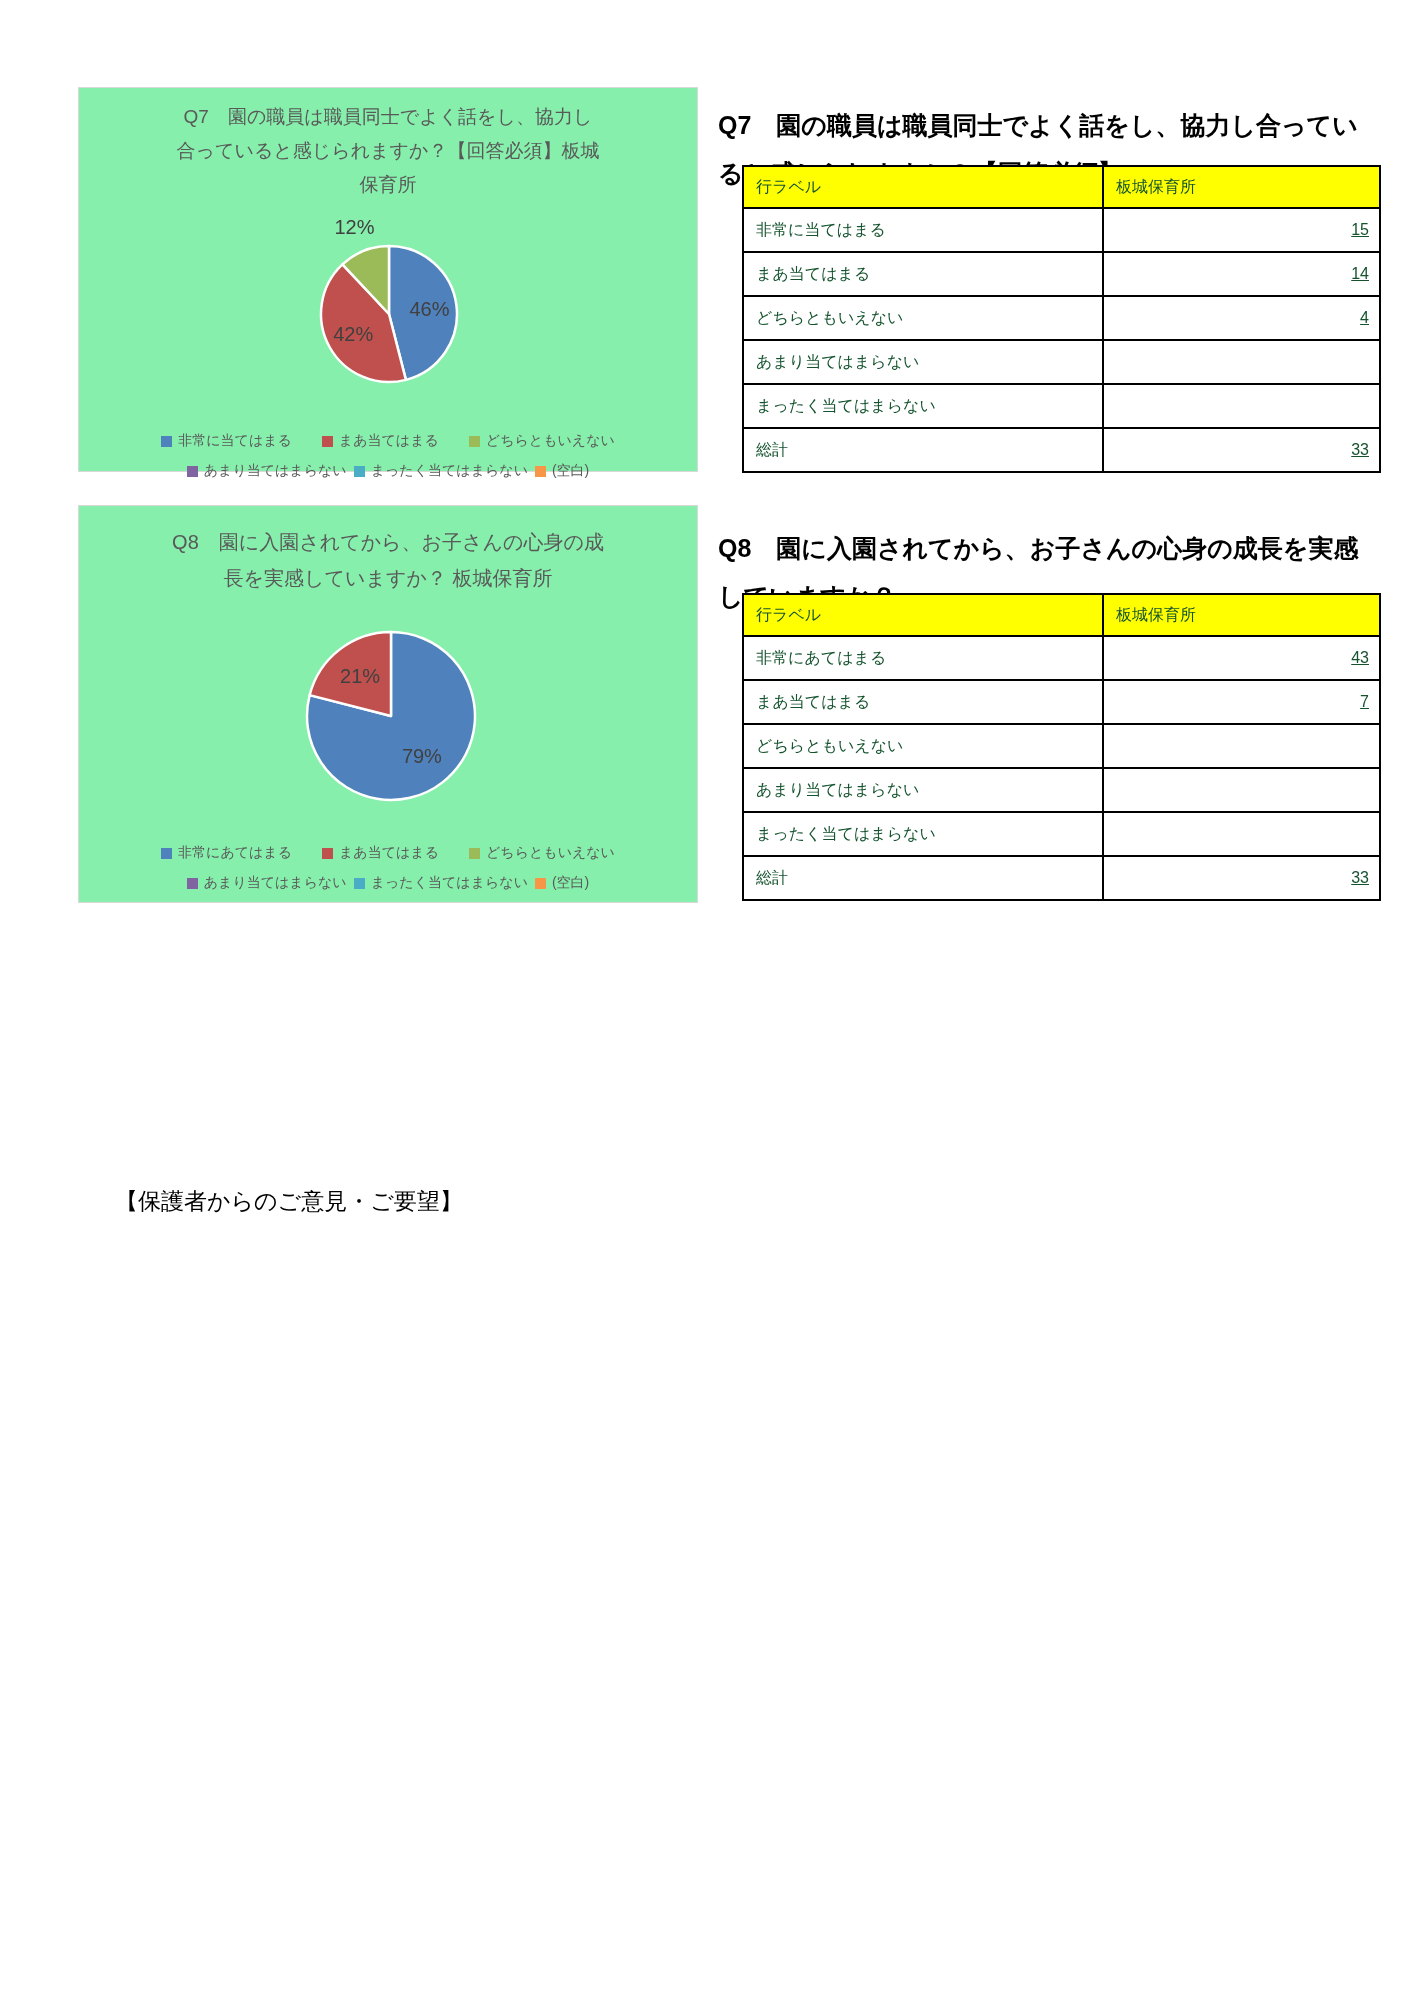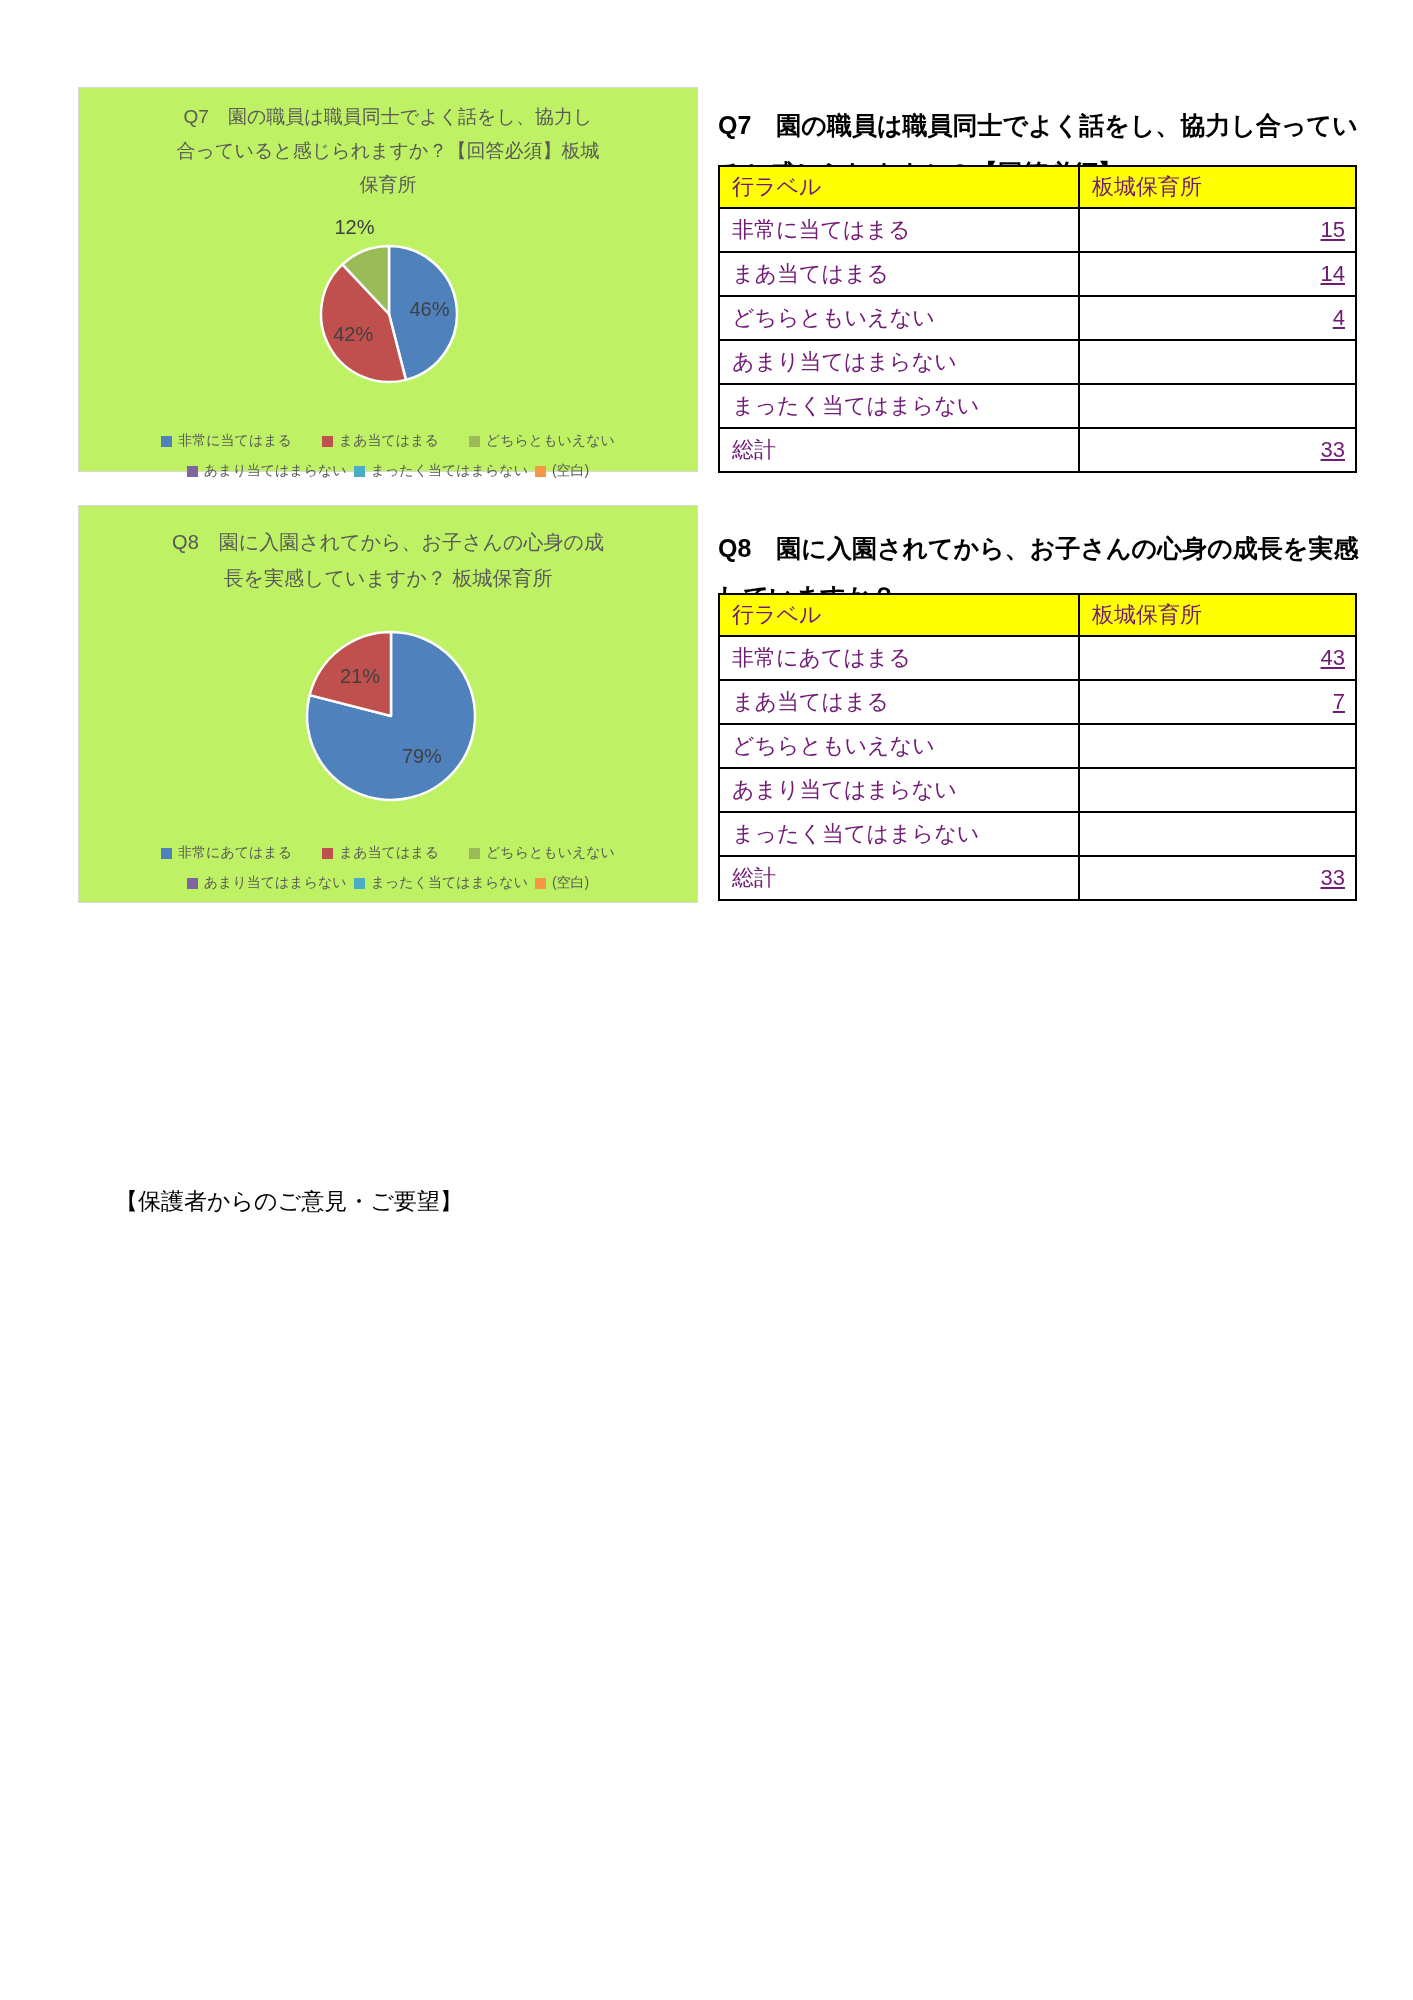--- a/index.html
+++ b/index.html
@@ -4,21 +4,21 @@
 <style>
   html,body { margin:0; padding:0; background:#ffffff; }
   .page {
     position:relative; width:1413px; height:2000px; background:#ffffff;
     font-family:"Liberation Sans", sans-serif; overflow:hidden;
   }
 
   
   .chart-box {
     position:absolute; left:78px; width:620px; box-sizing:border-box;
-    background:#bef264; border:1px solid #d9d9d9; text-align:center;
+    background:#86efac; border:1px solid #d9d9d9; text-align:center;
   }
   #chart-0 { top:87px;  height:385px; }
   #chart-1 { top:505px; height:398px; }
   .chart-title { color:#595959; }
   #chart-0 .chart-title { padding-top:12px; font-size:19px; line-height:34px; }
   #chart-1 .chart-title { padding-top:18px; font-size:20px; line-height:36px; }
   .pie-label { font-size:20px; fill:#404040; font-family:"Liberation Sans",sans-serif; }
   .legend { margin-top:2px; }
   .legend-row { display:flex; justify-content:center; align-items:center;
                 color:#595959; font-size:14px; height:22px; }
@@ -28,22 +28,22 @@
   .legend-swatch { display:inline-block; width:11px; height:11px; margin-right:6px; }
 
   
   .qa-heading {
     position:absolute; left:718px; width:655px; font-weight:bold;
     font-size:25px; line-height:48px; color:#000; letter-spacing:0;
   }
   #q7-heading { top:80px; }
   #q8-heading { top:503px; }
   .qa-table {
-    position:absolute; left:718px; border-collapse:collapse;
-    font-size:22px; color:#701a75; table-layout:fixed;
+    position:absolute; left:742px; border-collapse:collapse;
+    font-size:16px; color:#14532d; table-layout:fixed;
   }
   #q7-table { top:165px; }
   #q8-table { top:593px; }
   .qa-table th, .qa-table td { border:2px solid #000; padding:0; }
   .qa-table th {
     background:#ffff00; font-weight:normal; text-align:left;
     height:40px; padding-left:12px;
   }
   .qa-table td { height:42px; }
   .qa-table td.lbl { padding-left:12px; text-align:left; }

